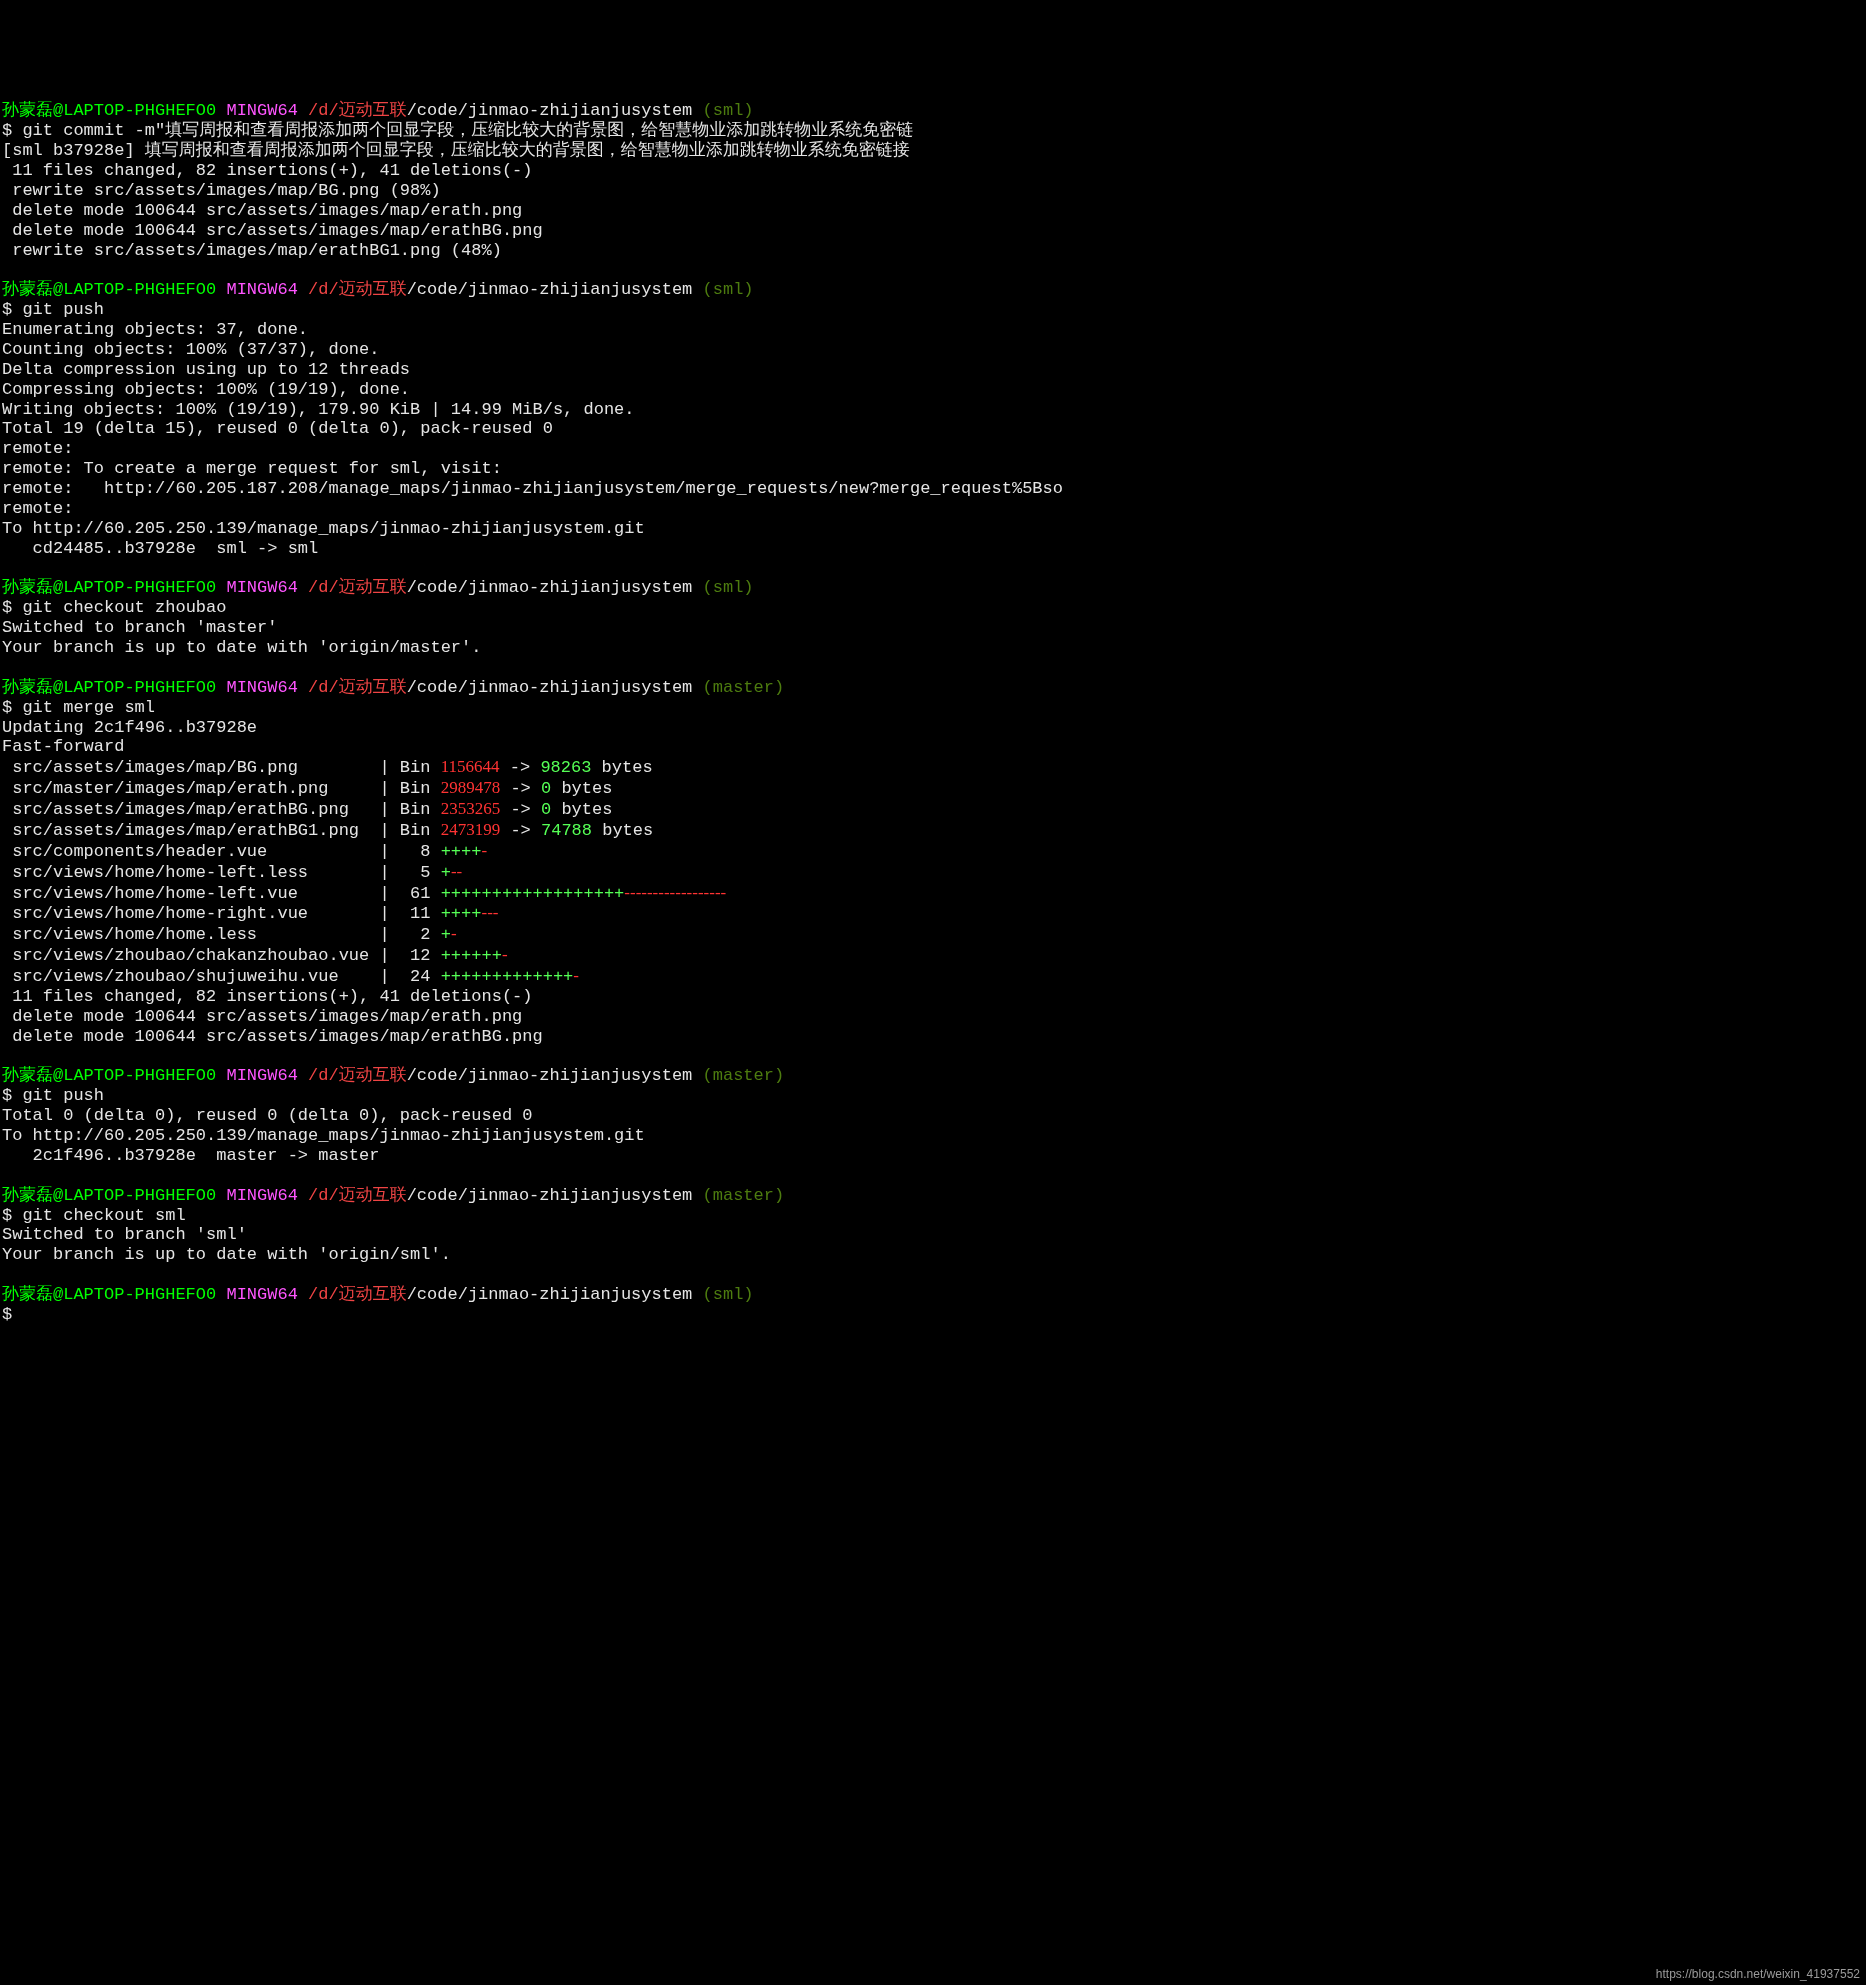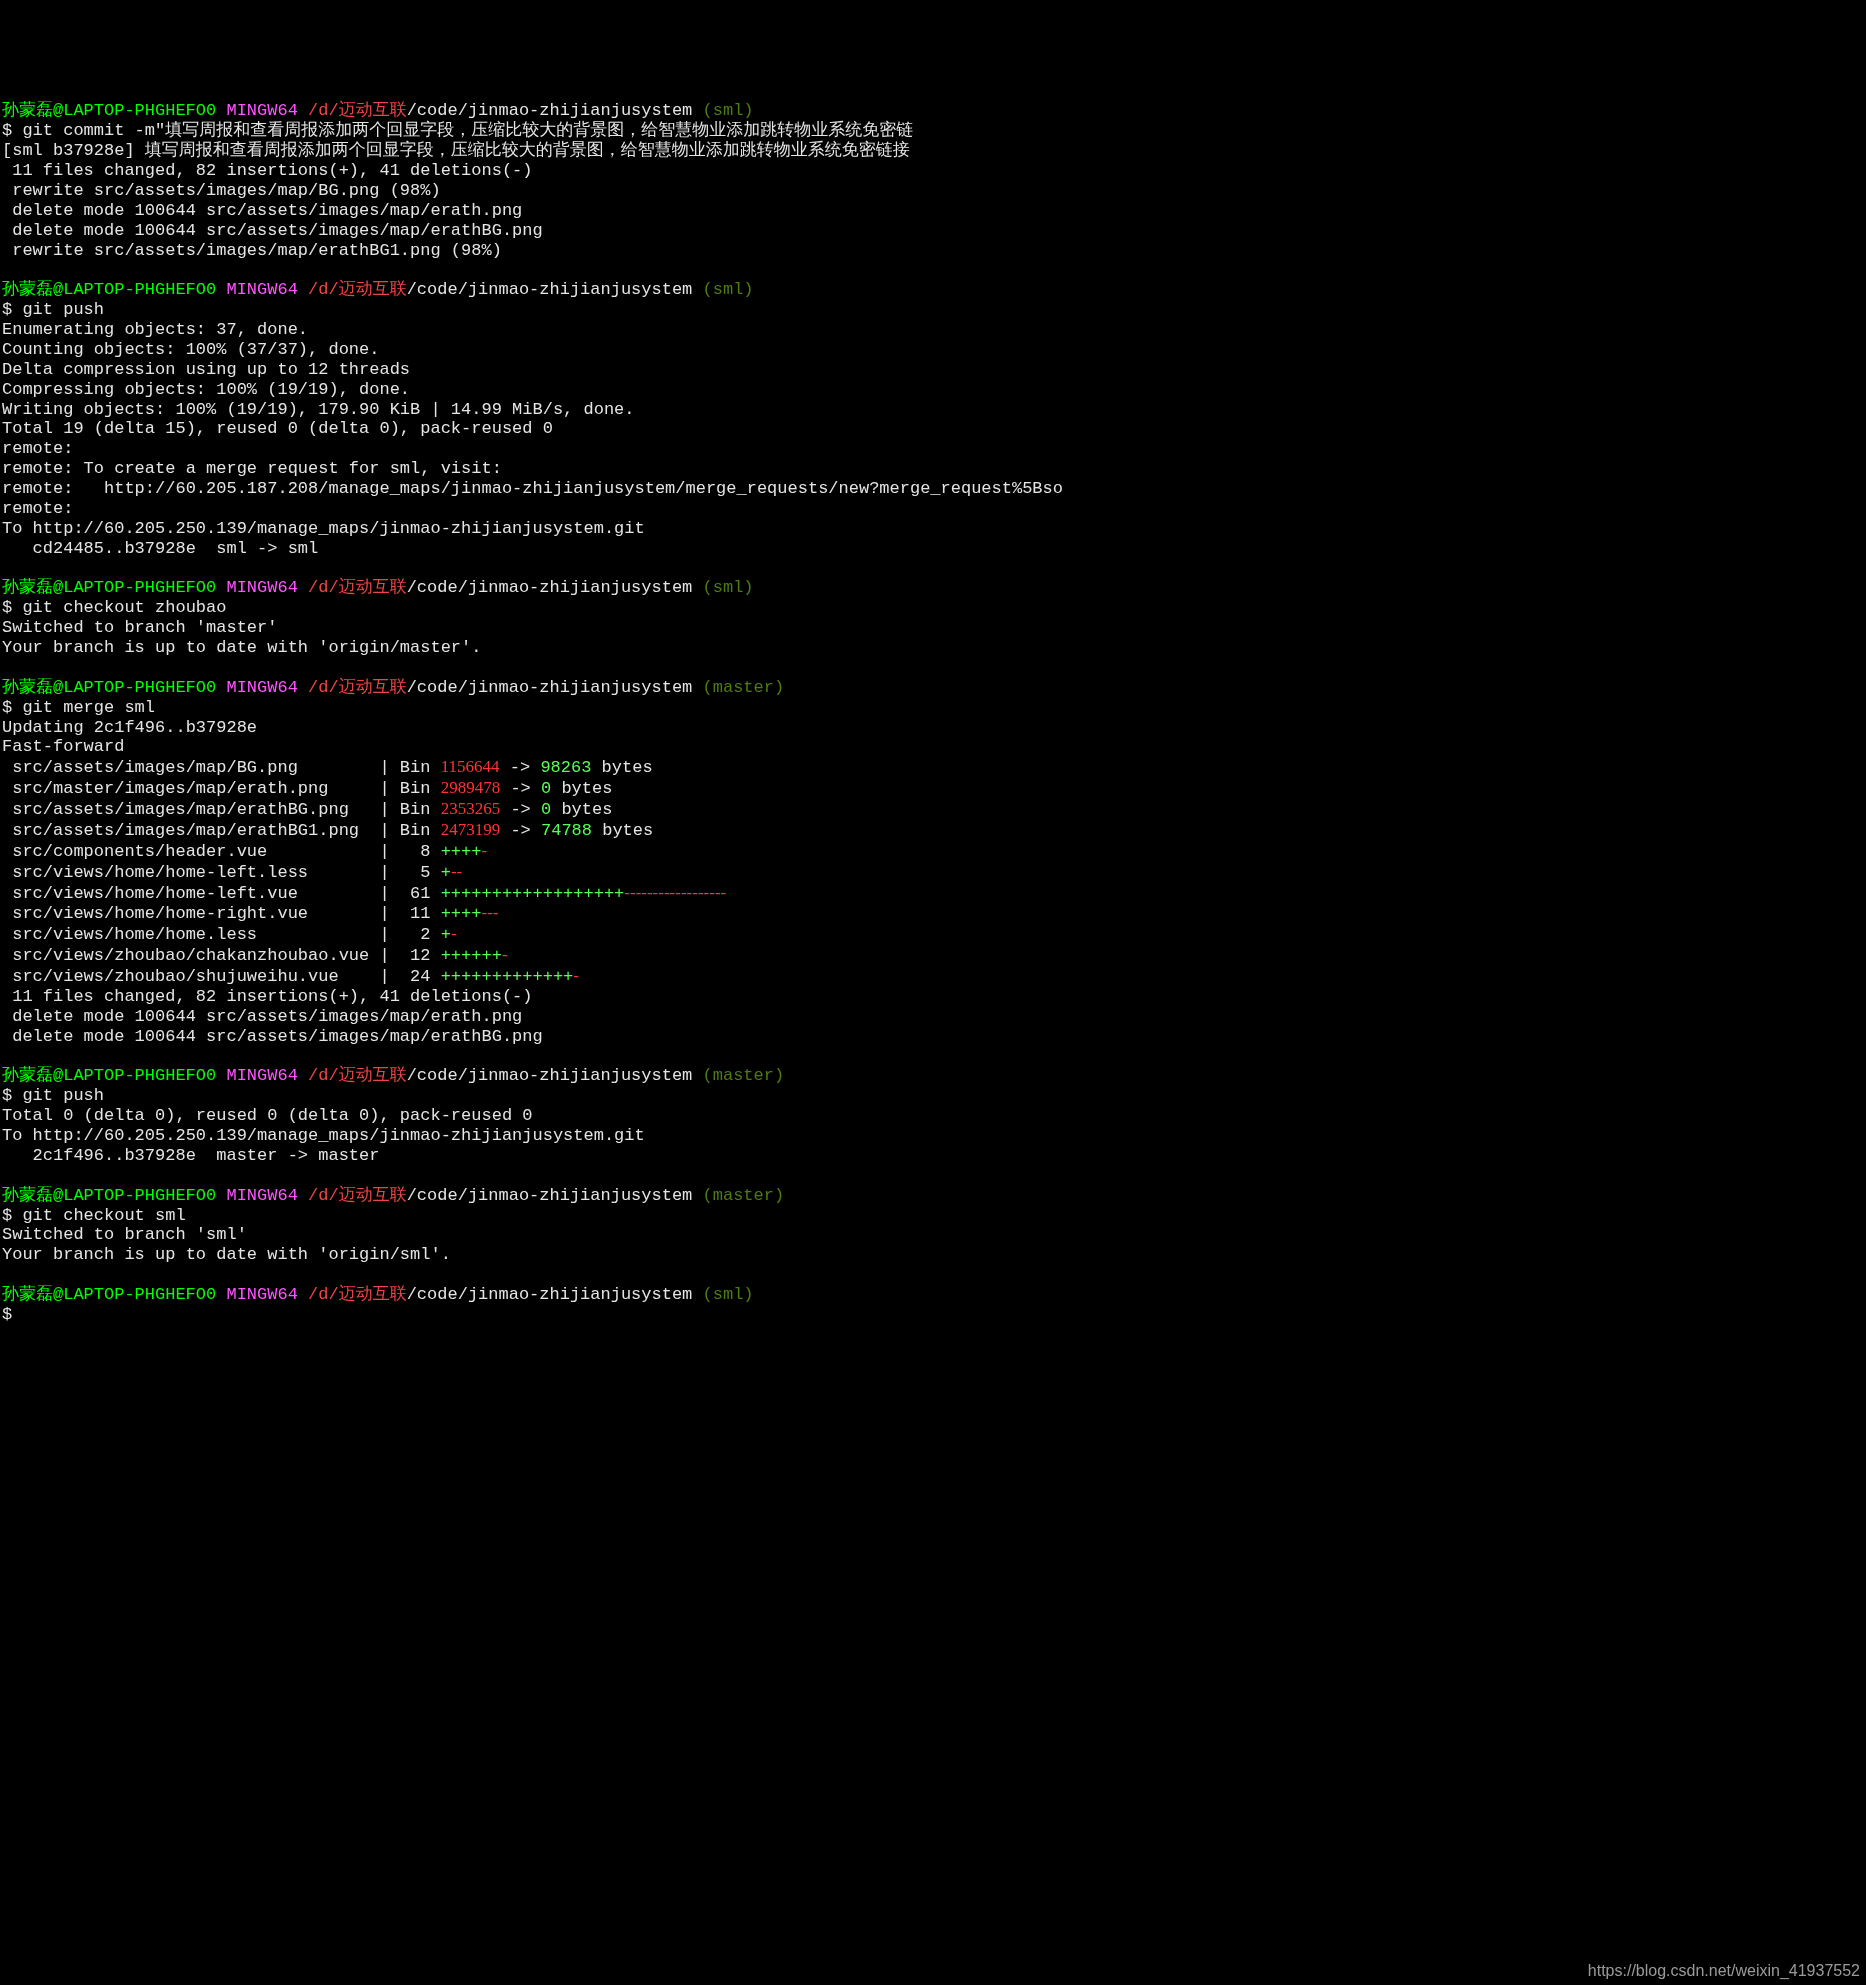--- a/index.html
+++ b/index.html
@@ -18,38 +18,38 @@
   .yellow { color: #ef4444; }
   .cyan { color: #4d7c0f; }
   .red { color: #ff3333; font-family: Liberation Serif, serif; }
   .brgreen { color: #55ff55; }
   .white { color: #e5e5e5; }
   .attrib {
     position: absolute;
     right: 6px;
     bottom: 4px;
     font-family: Arial, sans-serif;
-    font-size: 16px;
+    font-size: 12px;
     color: #9a9a9a;
   }
 </style>
 </head>
 <body>
 
 
 
 <div class="term">
 <span><span class="green">孙蒙磊@LAPTOP-PHGHEFO0</span> <span class="magenta">MINGW64</span> <span class="yellow">/d/迈动互联</span><span class="white">/code/jinmao-zhijianjusystem</span> <span class="cyan">(sml)</span></span>
 <span class="white">$ <span>git commit -m"填写周报和查看周报添加两个回显字段，压缩比较大的背景图，给智慧物业添加跳转物业系统免密链</span></span>
 <span class="white">[sml b37928e] 填写周报和查看周报添加两个回显字段，压缩比较大的背景图，给智慧物业添加跳转物业系统免密链接</span>
 <span class="white"> 11 files changed, 82 insertions(+), 41 deletions(-)</span>
 <span class="white"> rewrite src/assets/images/map/BG.png (98%)</span>
 <span class="white"> delete mode 100644 src/assets/images/map/erath.png</span>
 <span class="white"> delete mode 100644 src/assets/images/map/erathBG.png</span>
-<span class="white"> rewrite src/assets/images/map/erathBG1.png (98%)</span>
+<span class="white"> rewrite src/assets/images/map/erathBG1.png (48%)</span>
 <span> </span>
 <span><span class="green">孙蒙磊@LAPTOP-PHGHEFO0</span> <span class="magenta">MINGW64</span> <span class="yellow">/d/迈动互联</span><span class="white">/code/jinmao-zhijianjusystem</span> <span class="cyan">(sml)</span></span>
 <span class="white">$ <span>git push</span></span>
 <span class="white">Enumerating objects: 37, done.</span>
 <span class="white">Counting objects: 100% (37/37), done.</span>
 <span class="white">Delta compression using up to 12 threads</span>
 <span class="white">Compressing objects: 100% (19/19), done.</span>
 <span class="white">Writing objects: 100% (19/19), 179.90 KiB | 14.99 MiB/s, done.</span>
 <span class="white">Total 19 (delta 15), reused 0 (delta 0), pack-reused 0</span>
 <span class="white">remote:</span>

